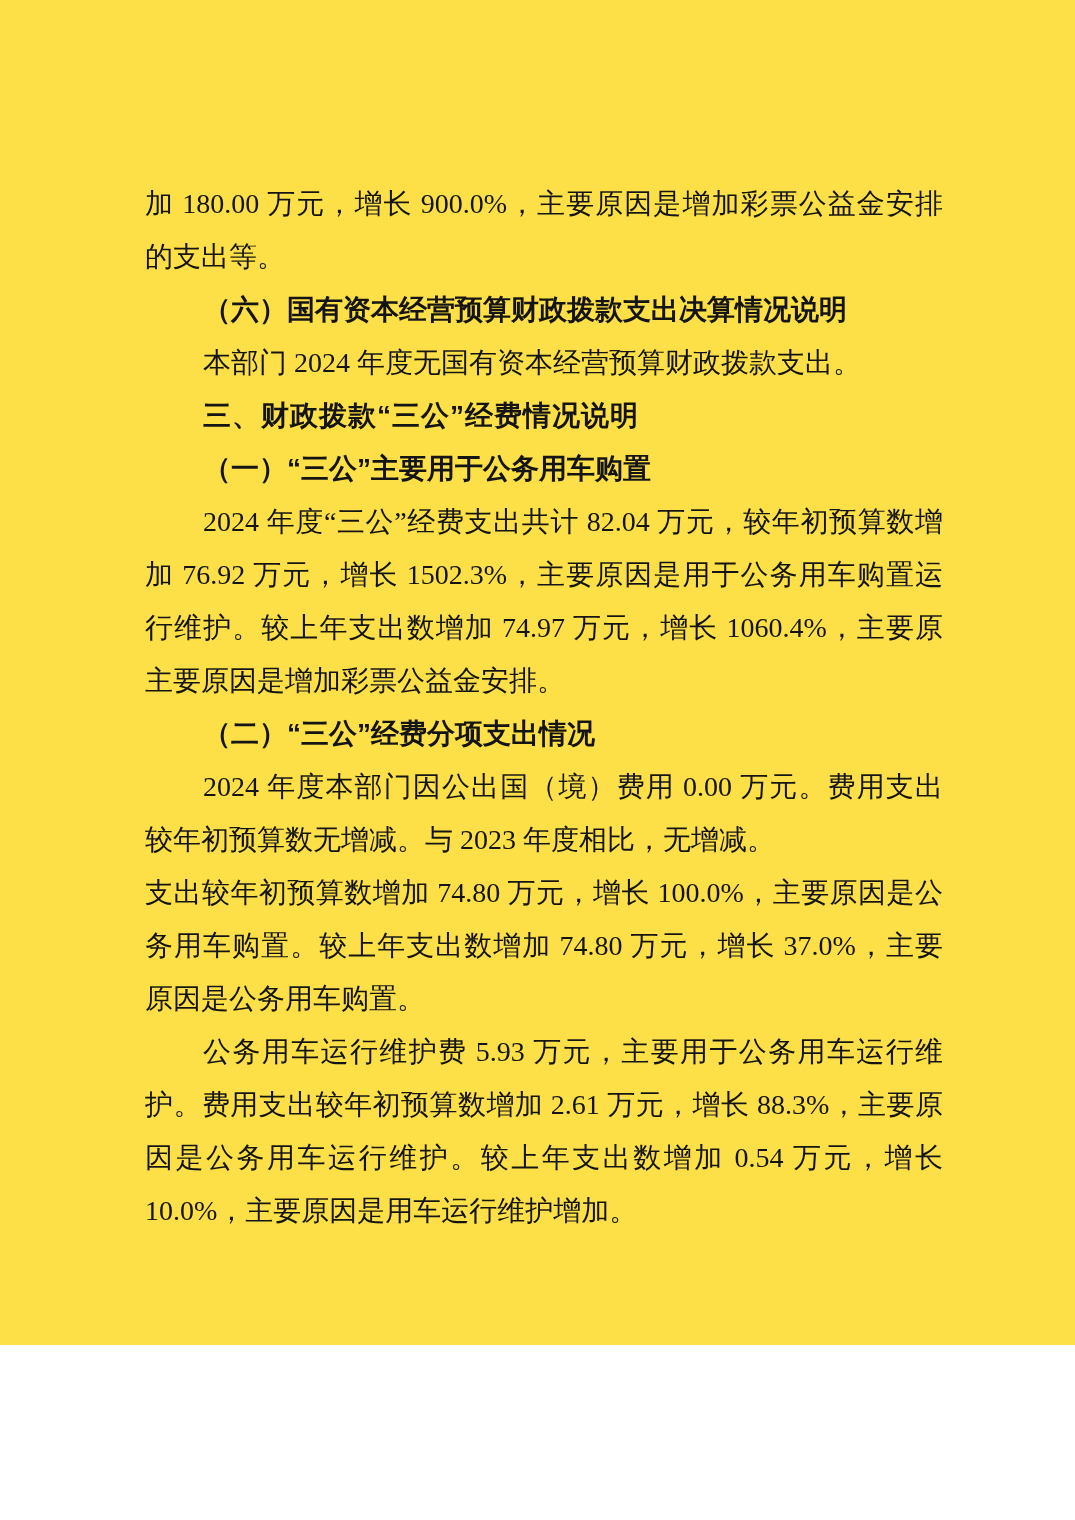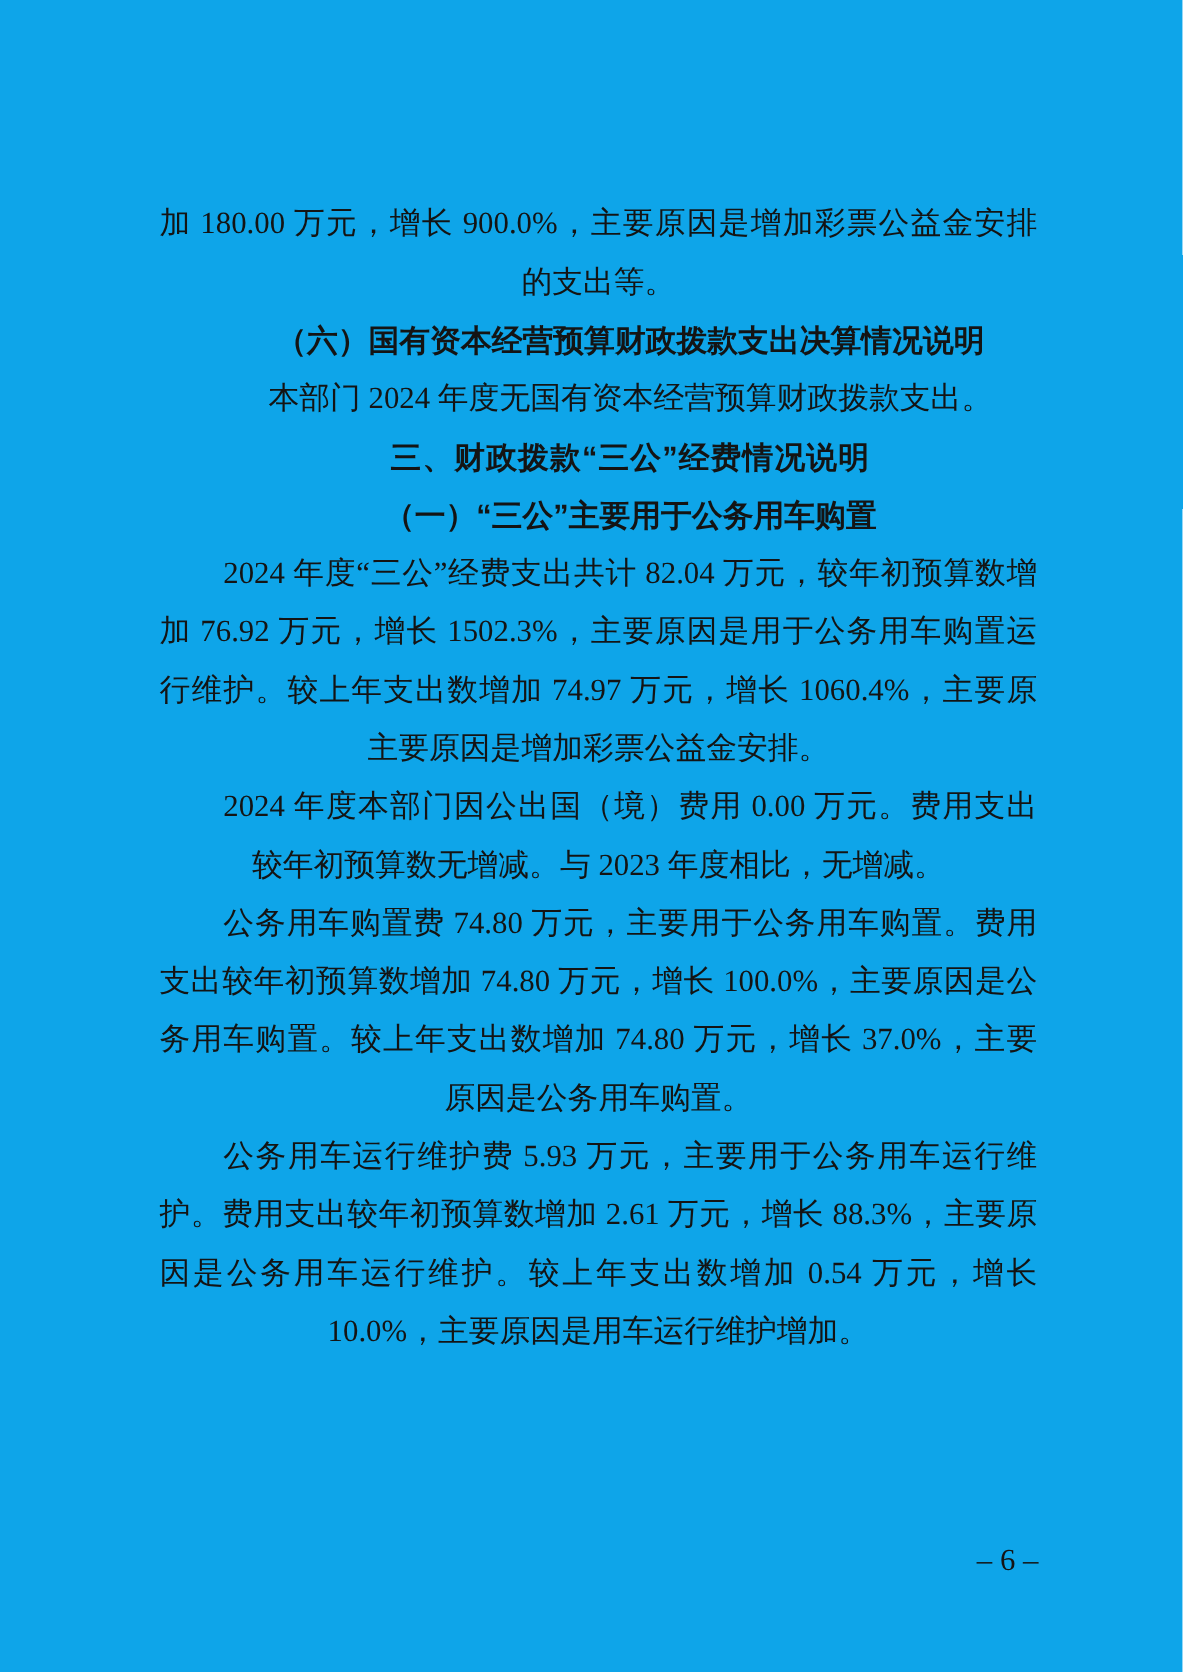--- a/index.html
+++ b/index.html
@@ -3,40 +3,39 @@
 <meta charset="utf-8">
 <style>
   html, body {
     margin: 0;
     padding: 0;
     background: #ffffff;
   }
   .page {
     position: relative;
     width: 1075px;
-    height: 1520px;
-    background: #0ea5e9;
+    height: 1345px;
+    background: #fde047;
     overflow: hidden;
     color: #141414;
   }
   .content {
     position: absolute;
     left: 145px;
     top: 177px;
     width: 798px;
   }
   .line {
     height: 53px;
     line-height: 53px;
     font-size: 28px;
     white-space: normal;
     word-break: keep-all;
     overflow: hidden;
     color: #141414;
-    text-align: center;
   }
   .indent {
     text-indent: 58px;
   }
   .fill {
     text-align: justify;
     text-align-last: justify;
   }
   .st-body {
     font-family: "Liberation Serif", "DejaVu Serif", serif;
@@ -69,23 +68,23 @@
       <div class="line st-body fill">加 180.00 万元，增长 900.0%，主要原因是增加彩票公益金安排</div>
       <div class="line st-body">的支出等。</div>
       <div class="line st-kai indent">（六）国有资本经营预算财政拨款支出决算情况说明</div>
       <div class="line st-body indent">本部门 2024 年度无国有资本经营预算财政拨款支出。</div>
       <div class="line st-hei indent">三、财政拨款“三公”经费情况说明</div>
       <div class="line st-kai indent">（一）“三公”主要用于公务用车购置</div>
       <div class="line st-body indent fill">2024 年度“三公”经费支出共计 82.04 万元，较年初预算数增</div>
       <div class="line st-body fill">加 76.92 万元，增长 1502.3%，主要原因是用于公务用车购置运</div>
       <div class="line st-body fill">行维护。较上年支出数增加 74.97 万元，增长 1060.4%，主要原</div>
       <div class="line st-body">主要原因是增加彩票公益金安排。</div>
+      <div class="line st-kai indent">（二）“三公”经费分项支出情况</div>
       <div class="line st-body indent fill">2024 年度本部门因公出国（境）费用 0.00 万元。费用支出</div>
       <div class="line st-body">较年初预算数无增减。与 2023 年度相比，无增减。</div>
-      <div class="line st-body indent fill">公务用车购置费 74.80 万元，主要用于公务用车购置。费用</div>
       <div class="line st-body fill">支出较年初预算数增加 74.80 万元，增长 100.0%，主要原因是公</div>
       <div class="line st-body fill">务用车购置。较上年支出数增加 74.80 万元，增长 37.0%，主要</div>
       <div class="line st-body">原因是公务用车购置。</div>
       <div class="line st-body indent fill">公务用车运行维护费 5.93 万元，主要用于公务用车运行维</div>
       <div class="line st-body fill">护。费用支出较年初预算数增加 2.61 万元，增长 88.3%，主要原</div>
       <div class="line st-body fill">因是公务用车运行维护。较上年支出数增加 0.54 万元，增长</div>
       <div class="line st-body">10.0%，主要原因是用车运行维护增加。</div>
     </div>
   <div class="page-number">– 6 –</div>
 </div>

